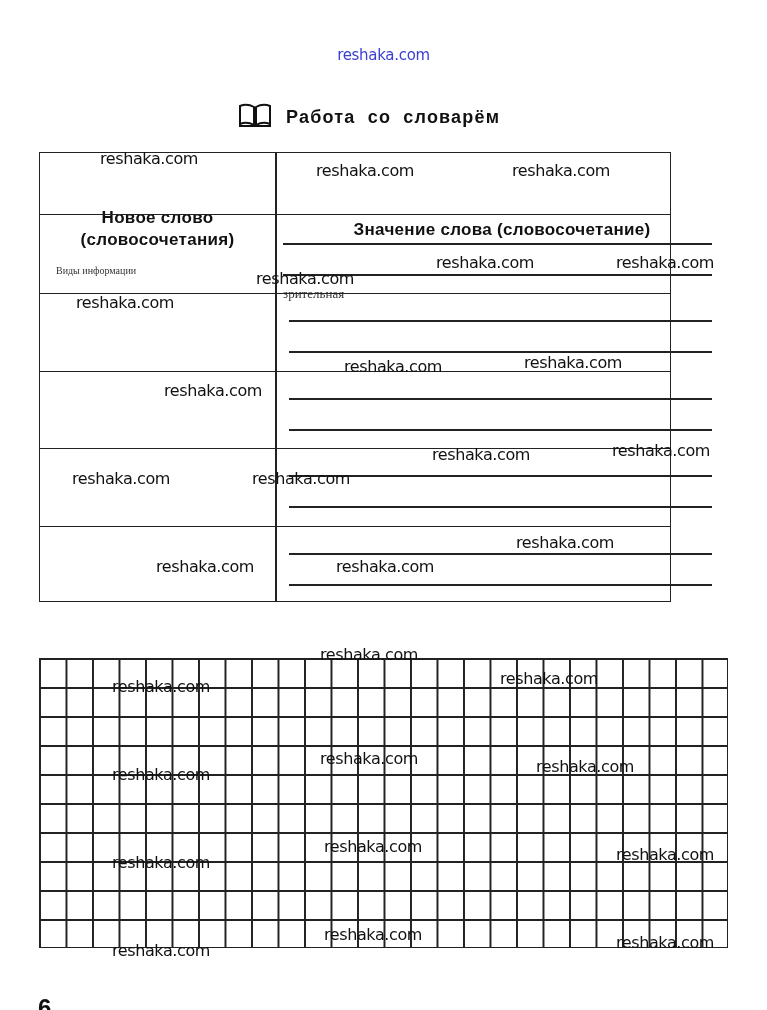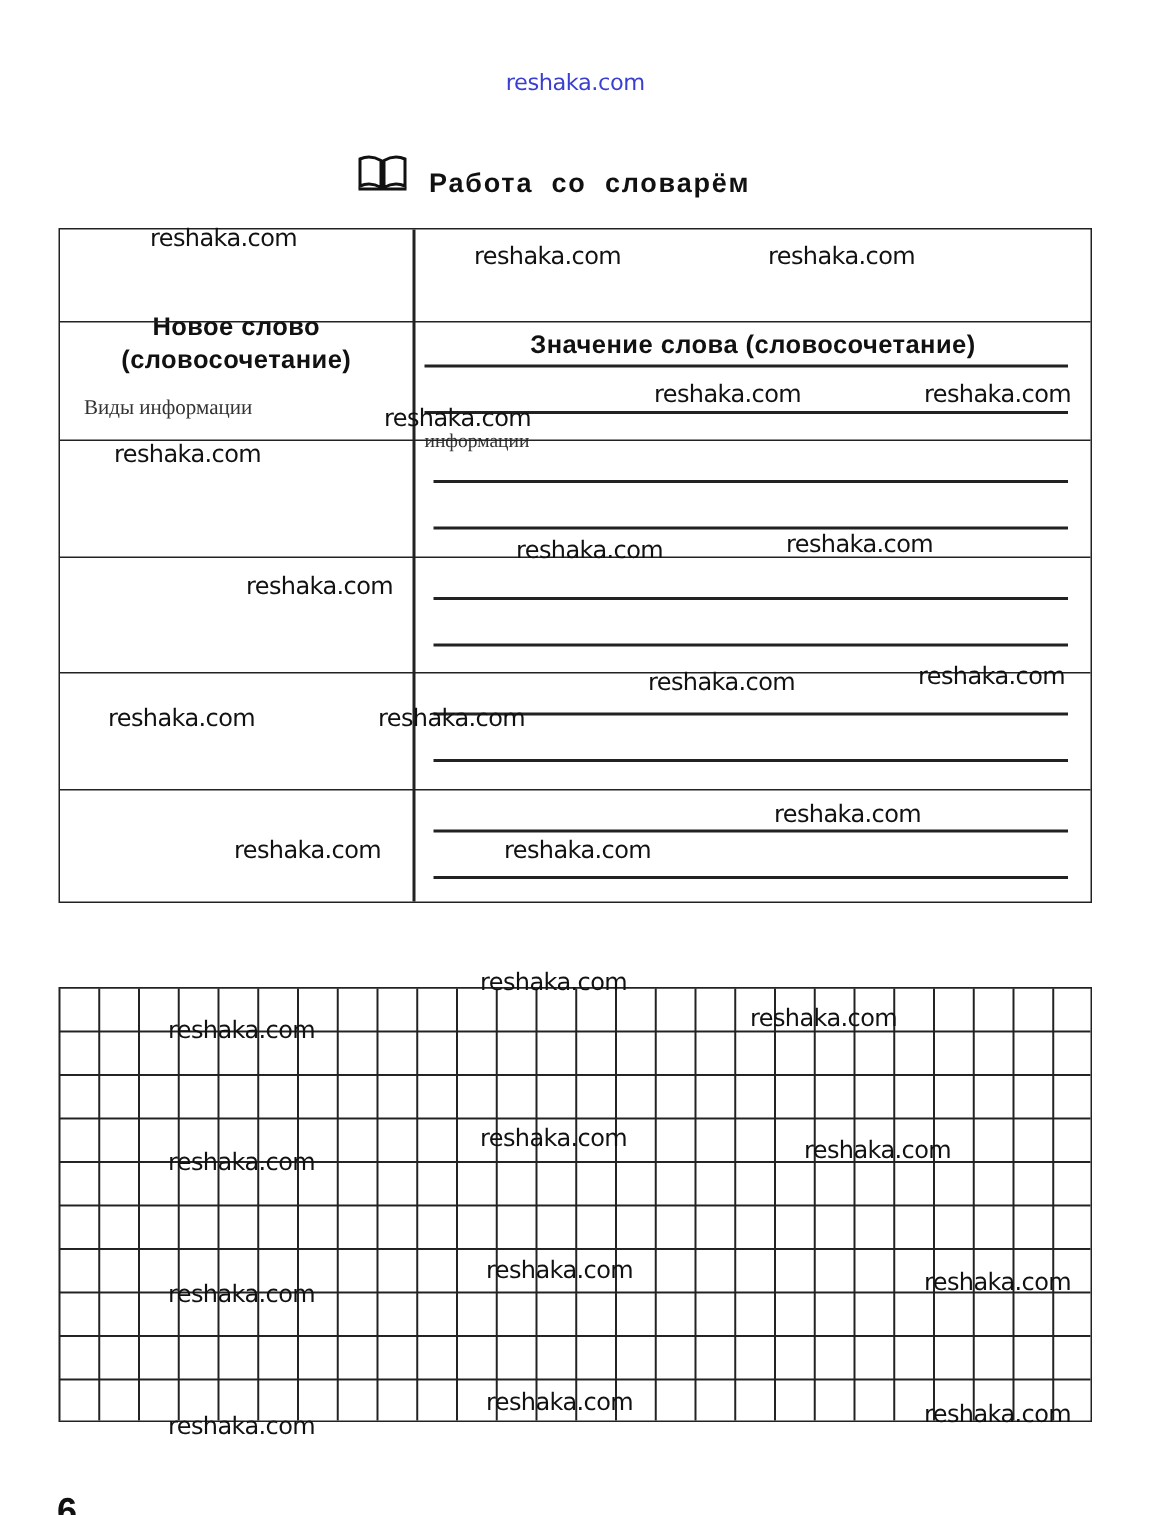--- a/index.html
+++ b/index.html
@@ -1,25 +1,25 @@
 <!DOCTYPE html>
 <html><head>
 <meta charset="utf-8">
 <style>
   html,body{margin:0;padding:0;background:#fff;}
   body{width:767px;height:1010px;position:relative;overflow:hidden;font-family:"Liberation Sans",sans-serif;color:#111;}
   .abs{position:absolute;margin-top:44px;}
   .site-top{left:0;width:767px;top:2px;text-align:center;color:#3a3fd0;font-size:15px;font-family:"DejaVu Sans",sans-serif;letter-spacing:-0.3px;}
-  .title-wrap{left:238px;top:58px;display:flex;align-items:flex-end;gap:14px;}
+  .title-wrap{left:238px;top:58px;display:flex;align-items:center;gap:14px;}
   .title{font-weight:bold;font-size:18px;letter-spacing:1.2px;word-spacing:6px;}
-  .table{left:39px;top:108px;width:689px;height:450px;border:1.5px solid #222;box-sizing:border-box;}
+  .table{left:39px;top:108px;width:632px;height:450px;border:1.5px solid #222;box-sizing:border-box;}
   .row{position:absolute;left:0;width:100%;border-top:1.5px solid #222;box-sizing:border-box;}
   .vline{position:absolute;left:235px;top:0;width:1.5px;height:100%;background:#222;}
   .hdr{font-weight:bold;font-size:17px;line-height:22px;text-align:center;letter-spacing:0.3px;}
-  .serif{font-family:"Liberation Serif",serif;font-size:14px;color:#333;}
+  .serif{font-family:"Liberation Serif",serif;font-size:10px;color:#333;}
   .wline{position:absolute;left:249px;width:423px;height:1.5px;background:#222;}
   .grid{left:39px;top:614px;width:689px;height:290px;border:1.5px solid #222;box-sizing:border-box;
     background-image:
       linear-gradient(to right,#222 1.5px,transparent 1.5px),
       linear-gradient(to bottom,#222 1.5px,transparent 1.5px);
     background-size:26.5px 29px;background-position:-1px -1px;}
   .wm{color:#111;font-size:16px;font-family:"DejaVu Sans",sans-serif;letter-spacing:-0.4px;white-space:nowrap;}
   .pagenum{left:38px;top:950px;font-weight:bold;font-size:24px;}
 </style>
 </head>
@@ -34,28 +34,28 @@
         <path d="M1 24 L33 24" stroke="#111" stroke-width="2"></path>
       </svg>
   </span>
   <span class="title">Работа со словарём</span>
 </div>
 
 <div class="abs table">
   <div class="vline"></div>
   <div class="abs hdr" style="left:0;width:235px;top:10px;">
     <div>Новое слово</div>
-    <div>(словосочетание)</div>
+    <div>(словосочетания)</div>
   </div>
   <div class="abs hdr" style="left:237px;width:450px;top:22px;">Значение слова (словосочетание)</div>
 
   <div class="row" style="top:61px;height:79px;">
     <div class="abs serif" style="left:16px;top:6px;">Виды информации</div>
     <div class="wline" style="top:28px;left:243px;width:429px;"></div>
-    <div class="abs serif" style="left:243px;top:27px;font-size:13px;">информации</div>
+    <div class="abs serif" style="left:243px;top:27px;font-size:13px;">зрительная</div>
     <div class="wline" style="top:59px;left:243px;width:429px;"></div>
   </div>
   <div class="row" style="top:140px;height:78px;">
     <div class="wline" style="top:26px;"></div>
     <div class="wline" style="top:57px;"></div>
   </div>
   <div class="row" style="top:218px;height:77px;">
     <div class="wline" style="top:26px;"></div>
     <div class="wline" style="top:57px;"></div>
   </div>

